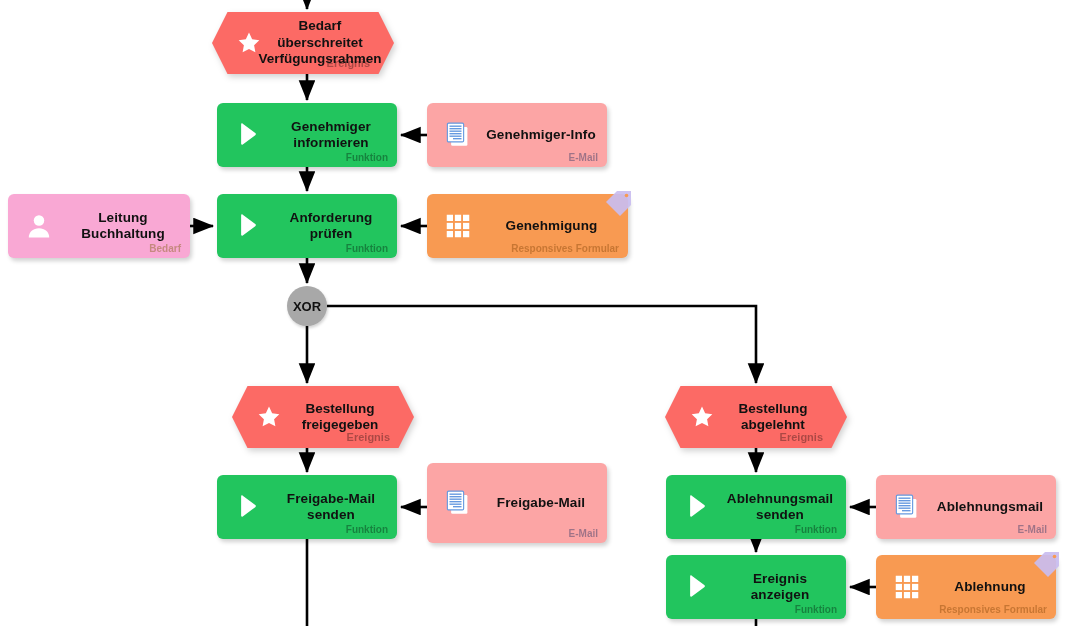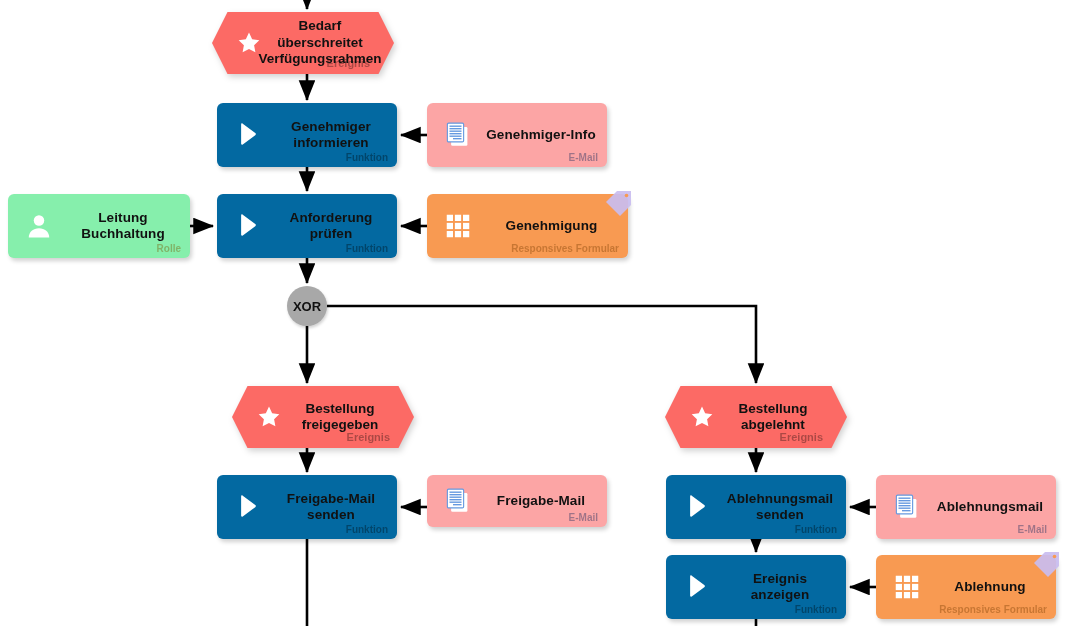--- a/index.html
+++ b/index.html
@@ -61,24 +61,24 @@
   }
   .boxnode .icon {
     position: absolute;
     left: 16px;
     top: 50%;
     transform: translateY(-50%);
     width: 30px;
     height: 30px;
   }
   
-  .c-function { background: #0369a1; text-decoration: underline; }
+  .c-function { background: #22c55e; text-decoration: underline; }
   .c-email    { background: #fca5a5; }
   .c-form     { background: #f89a52; }
-  .c-role     { background: #86efac; }
+  .c-role     { background: #f9a8d4; }
 
   .c-role .type { color: rgba(120,90,0,0.40); }
   .c-form .type { color: rgba(120,60,0,0.38); }
   .c-email .type{ color: rgba(20,40,90,0.40); padding-left: 40px; }
 
   
   .eventnode {
     filter: drop-shadow(2px 3px 3px rgba(0,0,0,0.18));
   }
   .eventnode .hex {
@@ -229,21 +229,21 @@
   </div>
 
   <div class="node boxnode c-role" style="left:8px; top:194px; width:182px; height:64px;">
     <span class="icon">
       <svg class="iconsvg" viewBox="0 0 24 24">
         <circle cx="12" cy="7.6" r="4.2" fill="#ffffff"></circle>
         <path fill="#ffffff" d="M3.8 21.2c0-4.6 3.7-7.4 8.2-7.4s8.2 2.8 8.2 7.4z"></path>
       </svg>
     </span>
     <div class="title">Leitung Buchhaltung</div>
-    <div class="type">Rolle</div>
+    <div class="type">Bedarf</div>
   </div>
 
   <div class="node boxnode c-function" style="left:217px; top:194px; width:180px; height:64px;">
     <span class="icon">
       <svg class="iconsvg" viewBox="0 0 24 24">
           <path fill="#ffffff" d="M6.5 3.6c0-.9.6-1.2 1.3-.7l10 7.4c.7.5.7 1.3 0 1.8l-10 7.4c-.7.5-1.3.2-1.3-.7z"></path>
         </svg>
     </span>
     <div class="title">Anforderung prüfen</div>
     <div class="type">Funktion</div>
@@ -304,21 +304,21 @@
   <div class="node boxnode c-function" style="left:217px; top:475px; width:180px; height:64px;">
     <span class="icon">
       <svg class="iconsvg" viewBox="0 0 24 24">
           <path fill="#ffffff" d="M6.5 3.6c0-.9.6-1.2 1.3-.7l10 7.4c.7.5.7 1.3 0 1.8l-10 7.4c-.7.5-1.3.2-1.3-.7z"></path>
         </svg>
     </span>
     <div class="title">Freigabe-Mail senden</div>
     <div class="type">Funktion</div>
   </div>
 
-  <div class="node boxnode c-email" style="left:427px; top:475px; width:180px; height:52px;">
+  <div class="node boxnode c-email" style="left:427px; top:463px; width:180px; height:80px;">
     <span class="icon">
       <svg class="iconsvg" viewBox="0 0 24 24">
         <rect x="6.5" y="5.5" width="13" height="15" rx="1" fill="#ffffff"></rect>
         <rect x="3.5" y="2.5" width="13" height="15" rx="1" fill="#ffffff" stroke="#6699e0" stroke-width="0.9"></rect>
         <g fill="#6699e0">
           <rect x="5.2" y="4.4" width="9.6" height="1.1"></rect>
           <rect x="5.2" y="6.4" width="9.6" height="1.1"></rect>
           <rect x="5.2" y="8.4" width="9.6" height="1.1"></rect>
           <rect x="5.2" y="10.4" width="9.6" height="1.1"></rect>
           <rect x="5.2" y="12.4" width="9.6" height="1.1"></rect>

